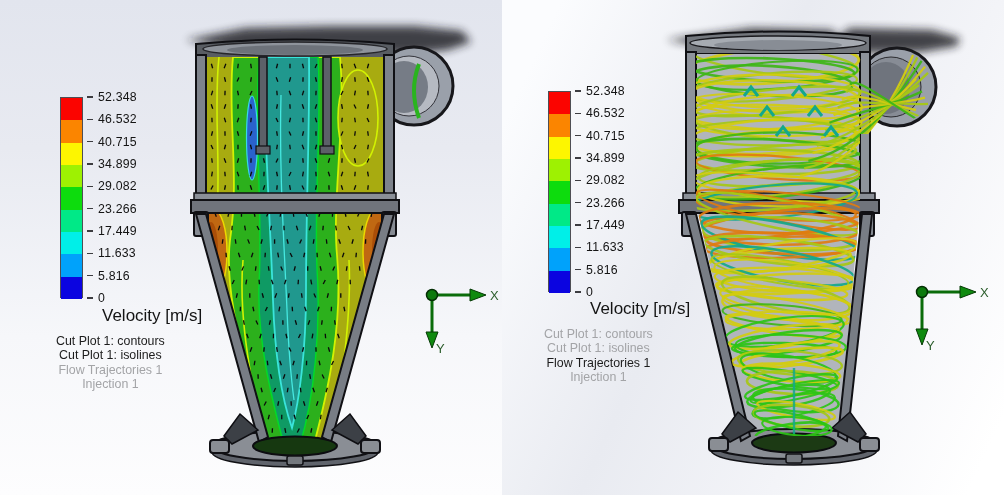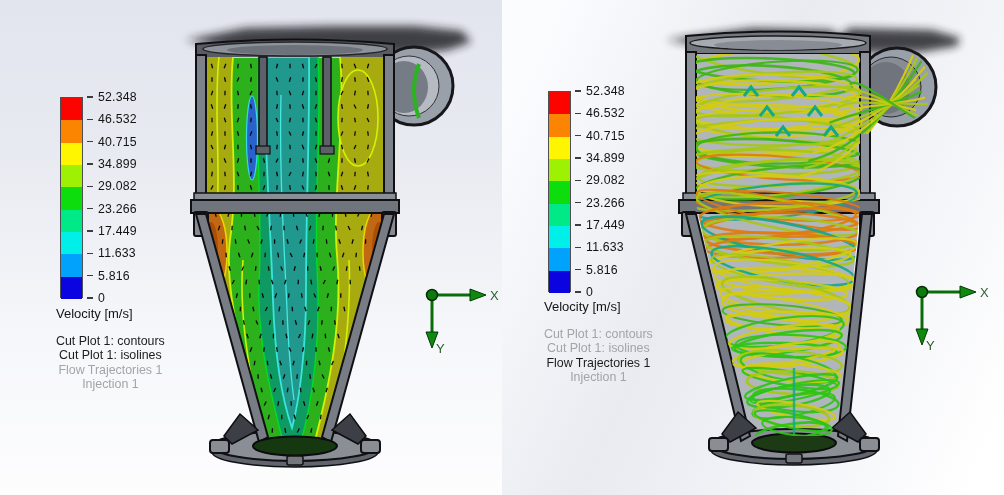--- a/index.html
+++ b/index.html
@@ -10,21 +10,21 @@
   .panel.left{left:0;background:linear-gradient(180deg,#e2e5ee 0%,#e8eaf1 30%,#f6f7fa 68%,#fdfdfe 100%);}
   .panel.right{left:502px;background:linear-gradient(115deg,#fbfcfe 8%,#e9ebf1 42%,#f3f4f8 68%,#ffffff 95%);}
   .scene{position:absolute;inset:0;}
   
   .legend{position:absolute;}
   .bar{position:relative;width:23px;height:201px;border:1.5px solid #4e4e54;}
   .sw{width:100%;height:22.33px;}
   .lrow{position:absolute;display:flex;align-items:center;gap:5px;transform:translateY(-50%);}
   .tick{display:inline-block;width:6px;height:1.5px;background:#3c3c40;}
   .lval{font-size:12.3px;color:#141414;white-space:nowrap;letter-spacing:.2px;text-align:right;}
-  .unit{position:absolute;font-size:13px;color:#141414;white-space:nowrap;}
+  .unit{position:absolute;font-size:17px;color:#141414;white-space:nowrap;margin-left:46px;}
   .captions{position:absolute;font-size:12.4px;line-height:14.4px;white-space:nowrap;text-align:center;}
   .captions .line{color:#1c1c1c;}
   .captions .line.muted{color:#a3a4a7;}
 </style>
 </head>
 <body>
 
 <div class="stage">
 
   <div class="panel left">

